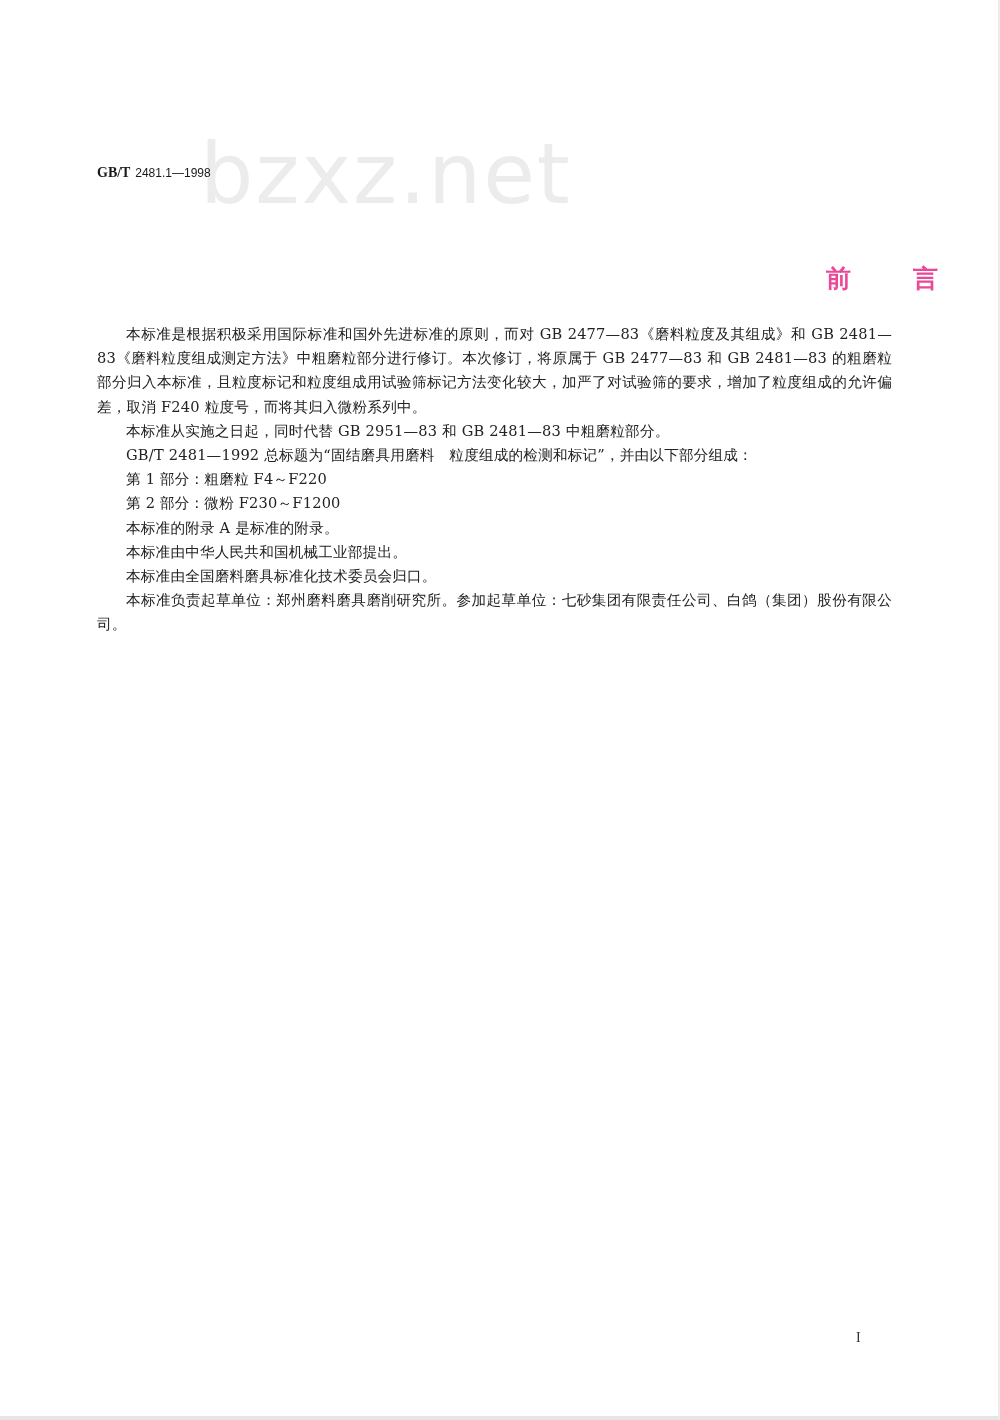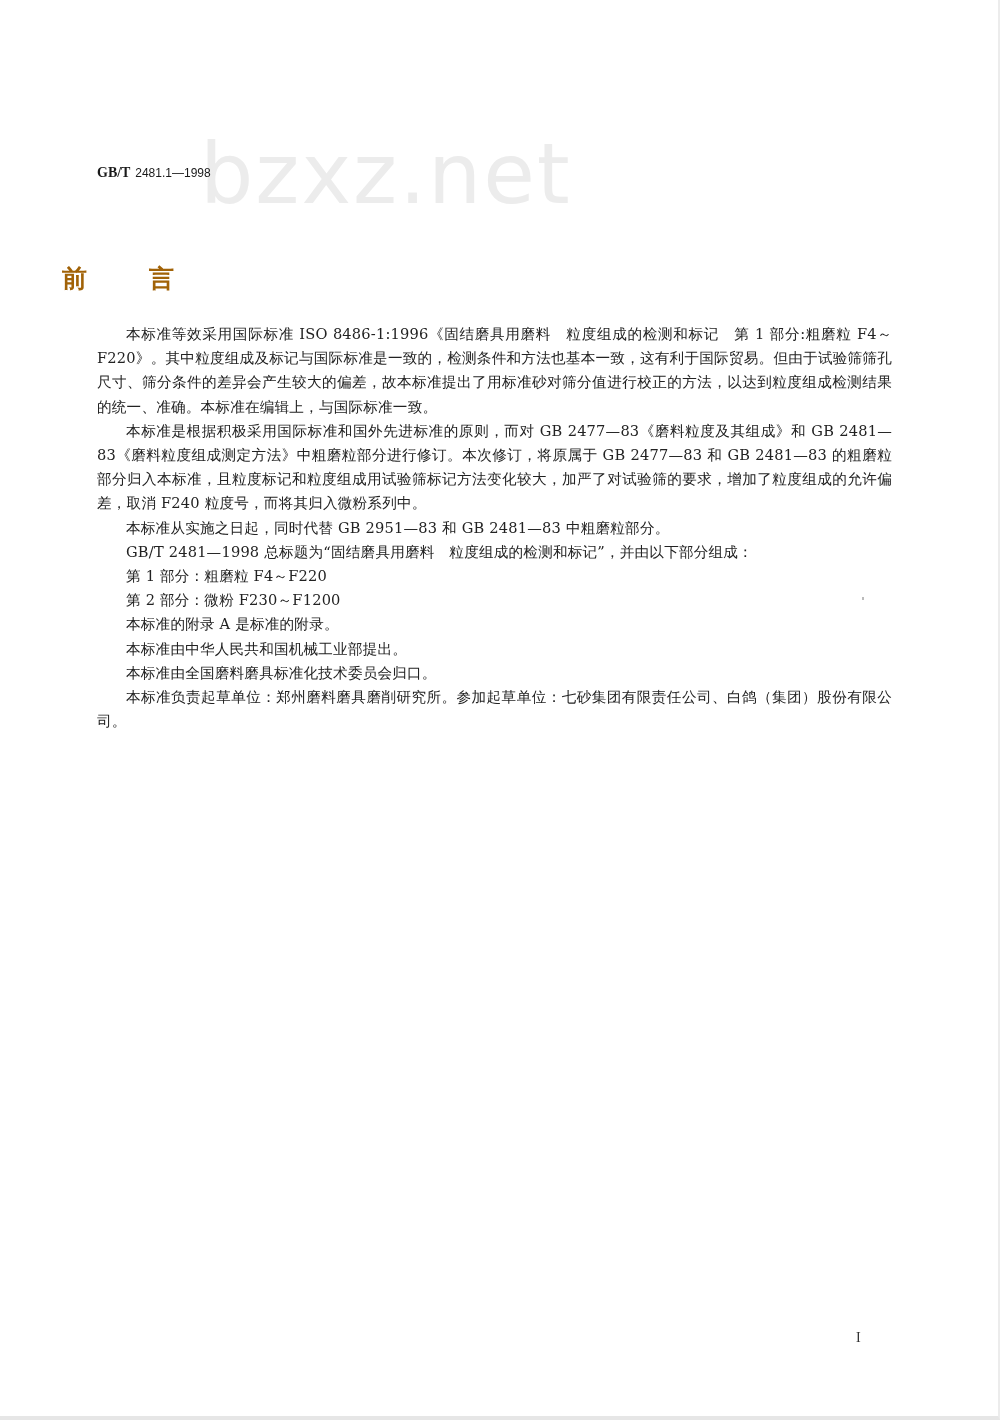--- a/index.html
+++ b/index.html
@@ -52,27 +52,27 @@
   }
   .std-code .num {
     font-family: Liberation Sans, sans-serif;
     font-size: 12px;
   }
   .title {
     position: absolute;
     left: 0;
     width: 1000px;
     top: 262px;
-    text-align: left;
+    text-align: right;
     font-family: "DejaVu Sans", sans-serif;
     font-weight: bold;
     font-size: 25px;
     letter-spacing: 62px;
     text-indent: 62px;
-    color: #a16207;
+    color: #ec4899;
     line-height: 34px;
   }
   .body-text {
     position: absolute;
     left: 97px;
     top: 322px;
     width: 795px;
     font-size: 14.6px;
     line-height: 24.2px;
     color: #222222;
@@ -108,24 +108,23 @@
   <div class="watermark">bzxz.net</div>
 
   <div class="std-code">
     <span class="prefix">GB/T</span>
     <span class="num">2481.1—1998</span>
   </div>
 
   <div class="title">前言</div>
 
   <div class="body-text">
-    <p class="para">本标准等效采用国际标准 ISO 8486-1:1996《固结磨具用磨料　粒度组成的检测和标记　第 1 部分:粗磨粒 F4～F220》。其中粒度组成及标记与国际标准是一致的，检测条件和方法也基本一致，这有利于国际贸易。但由于试验筛筛孔尺寸、筛分条件的差异会产生较大的偏差，故本标准提出了用标准砂对筛分值进行校正的方法，以达到粒度组成检测结果的统一、准确。本标准在编辑上，与国际标准一致。</p>
     <p class="para">本标准是根据积极采用国际标准和国外先进标准的原则，而对 GB 2477—83《磨料粒度及其组成》和 GB 2481—83《磨料粒度组成测定方法》中粗磨粒部分进行修订。本次修订，将原属于 GB 2477—83 和 GB 2481—83 的粗磨粒部分归入本标准，且粒度标记和粒度组成用试验筛标记方法变化较大，加严了对试验筛的要求，增加了粒度组成的允许偏差，取消 F240 粒度号，而将其归入微粉系列中。</p>
     <p class="para">本标准从实施之日起，同时代替 GB 2951—83 和 GB 2481—83 中粗磨粒部分。</p>
-    <p class="para">GB/T 2481—1998 总标题为“固结磨具用磨料　粒度组成的检测和标记”，并由以下部分组成：</p>
+    <p class="para">GB/T 2481—1992 总标题为“固结磨具用磨料　粒度组成的检测和标记”，并由以下部分组成：</p>
     <p class="para">第 1 部分：粗磨粒 F4～F220</p>
     <p class="para">第 2 部分：微粉 F230～F1200</p>
     <p class="para">本标准的附录 A 是标准的附录。</p>
     <p class="para">本标准由中华人民共和国机械工业部提出。</p>
     <p class="para">本标准由全国磨料磨具标准化技术委员会归口。</p>
     <p class="para">本标准负责起草单位：郑州磨料磨具磨削研究所。参加起草单位：七砂集团有限责任公司、白鸽（集团）股份有限公司。</p>
   </div>
 
   <div class="stray-dot"></div>
 

